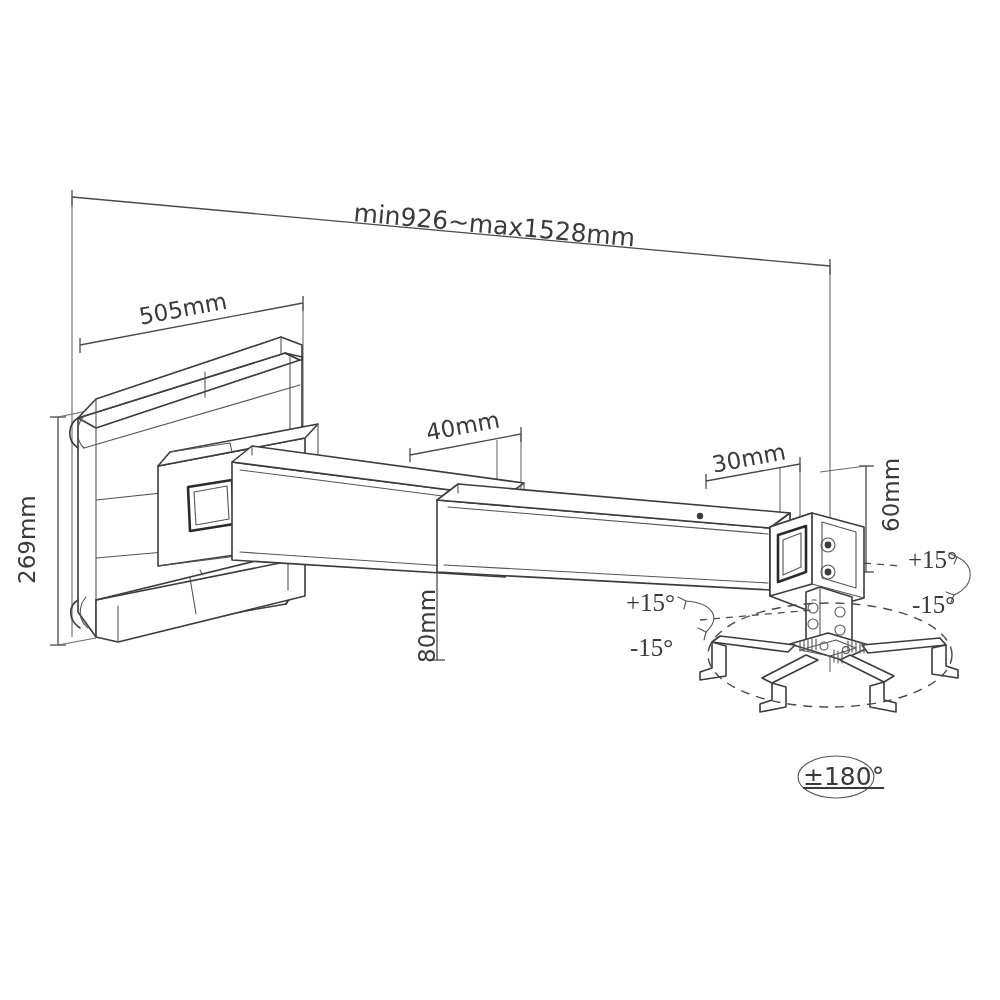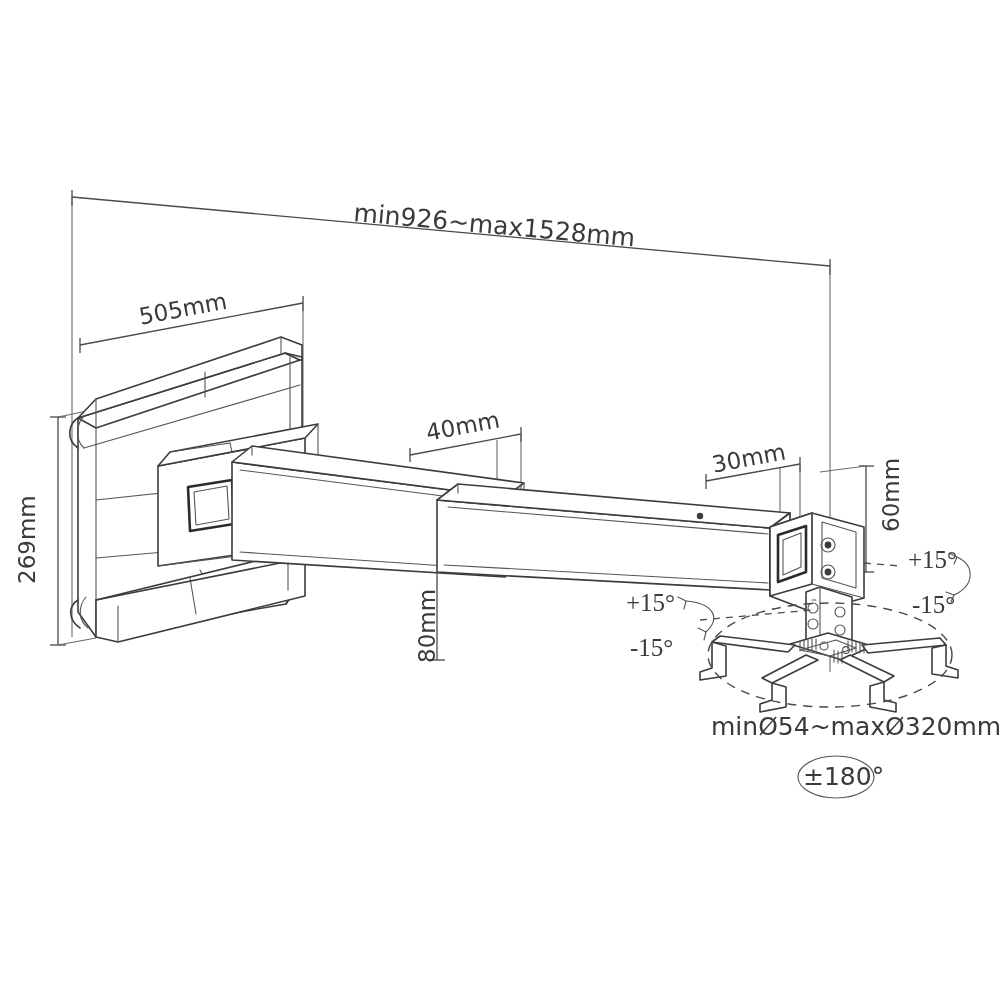--- a/index.html
+++ b/index.html
@@ -244,17 +244,16 @@
   <div class="lbl lbl-med" style="left:414px;top:663px;transform:rotate(-90deg);transform-origin:left top;">80mm</div>
 
   <div class="lbl lbl-ang" style="left:626px;top:589px;">+15°</div>
 
   <div class="lbl lbl-ang" style="left:630px;top:634px;">-15°</div>
 
   <div class="lbl lbl-ang" style="left:908px;top:546px;">+15°</div>
 
   <div class="lbl lbl-ang" style="left:912px;top:591px;">-15°</div>
 
-  <div class="lbl lbl-main" style="left:711px;top:712px;">minØ54~maxØ320mm</div>
-
-  <div class="lbl lbl-main" style="left:803px;top:762px;">±180°</div>
+
+  <div class="lbl lbl-main" style="left:803px;top:762px;text-decoration:underline;">±180°</div>
 
 </div>
 
 </body></html>

